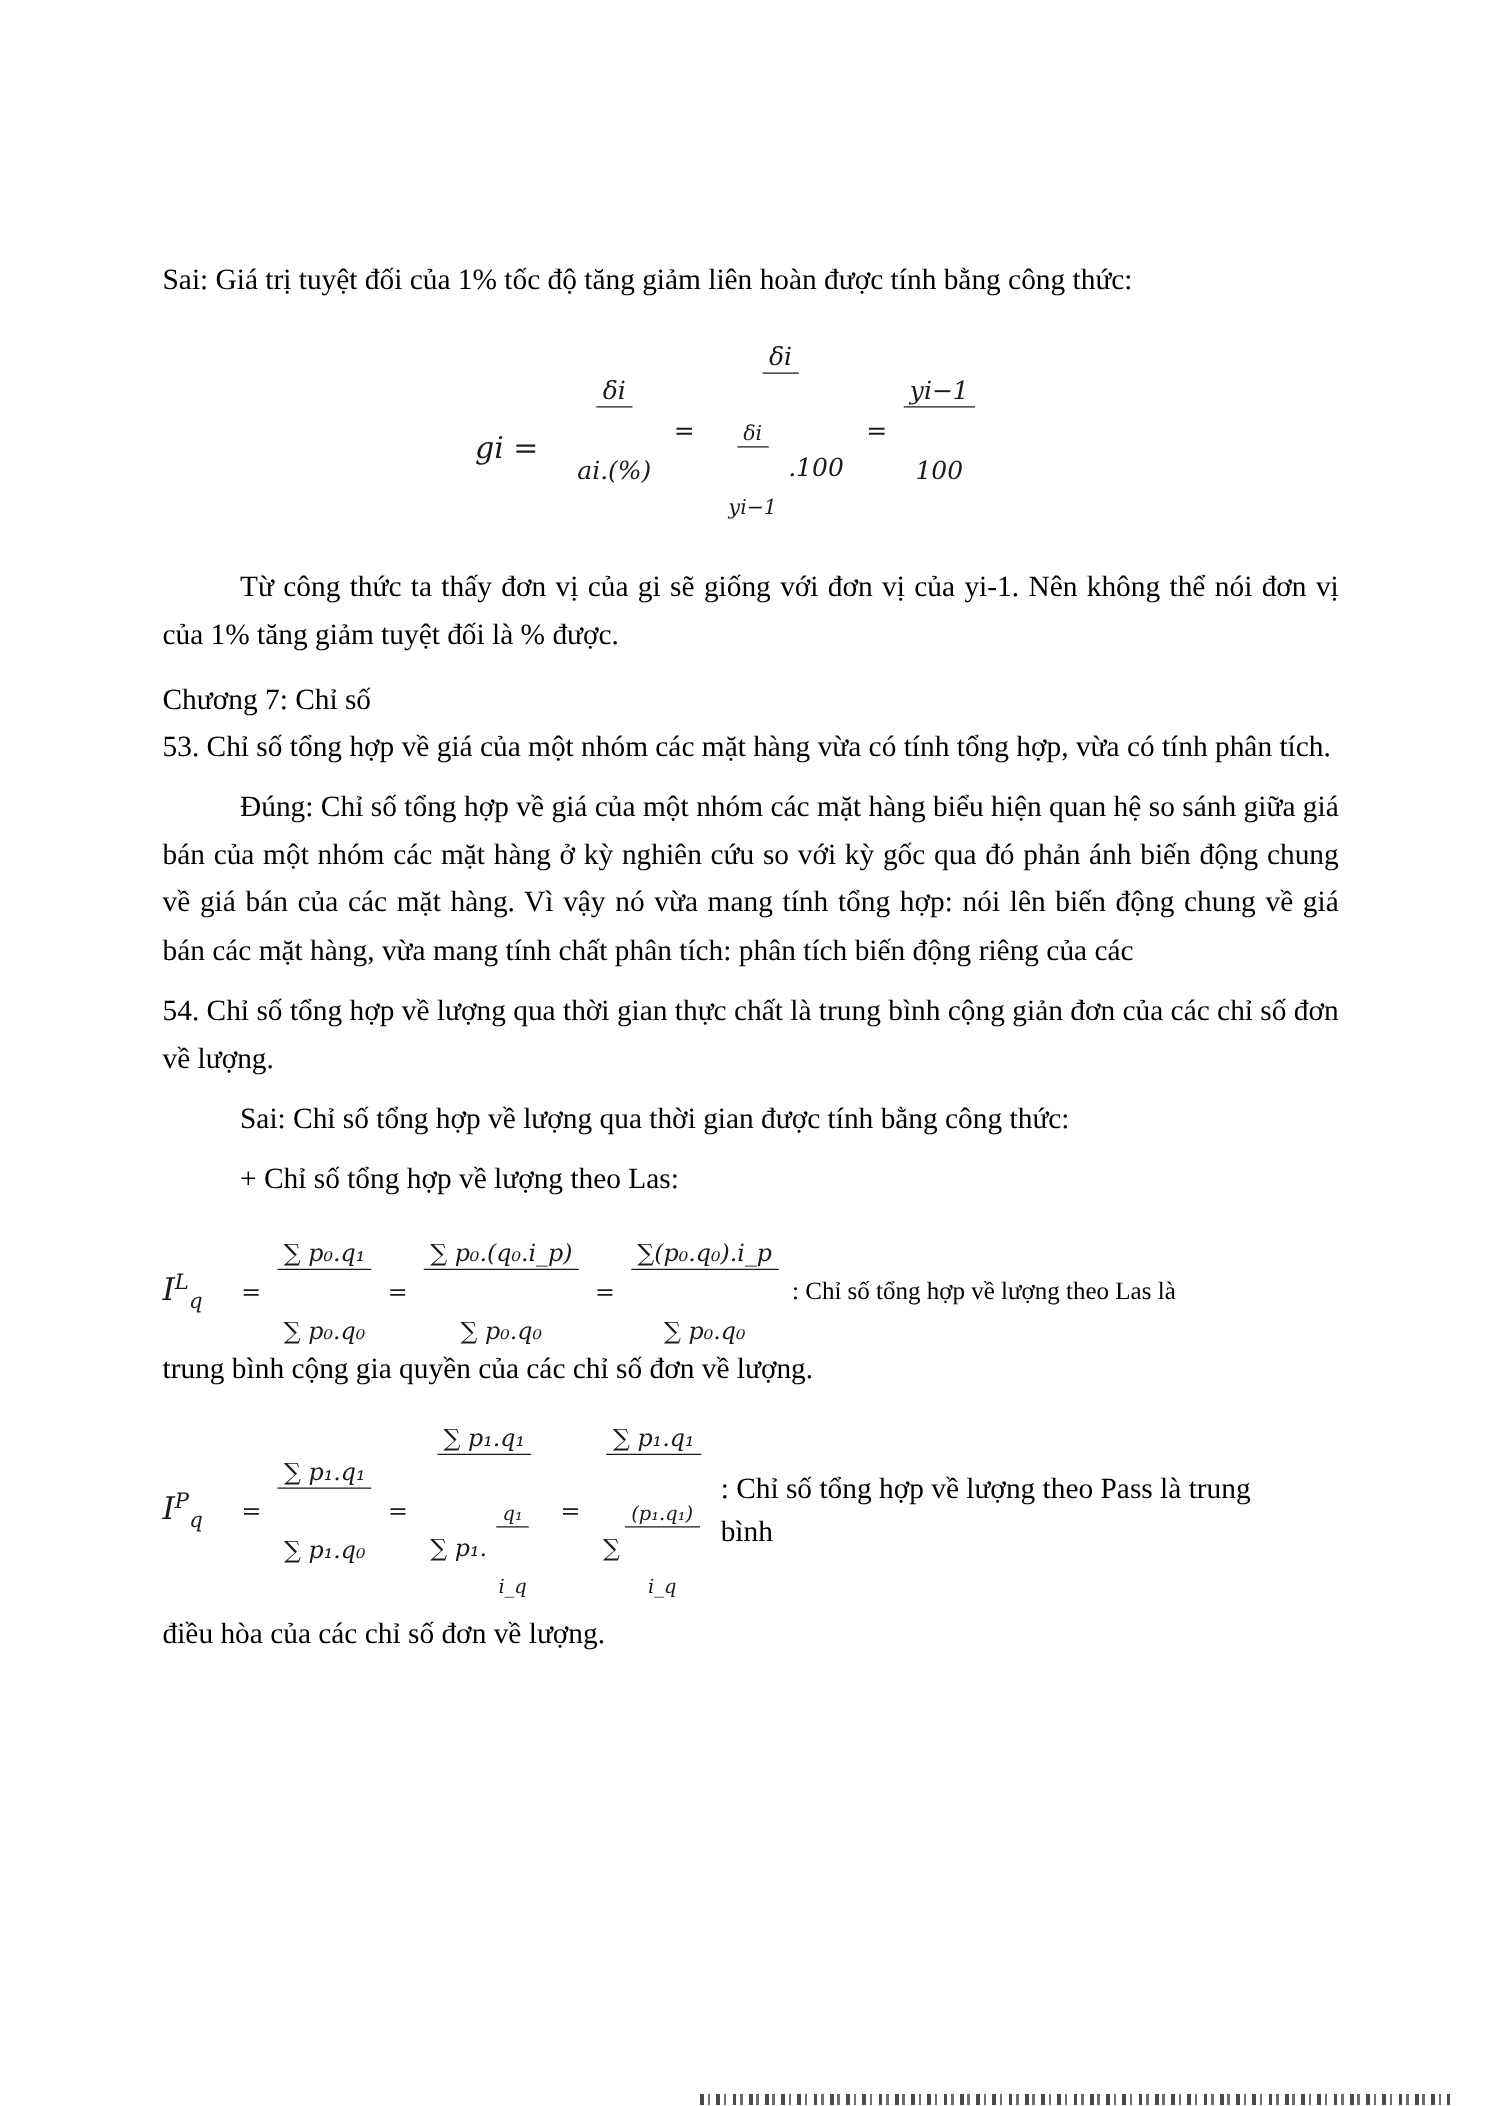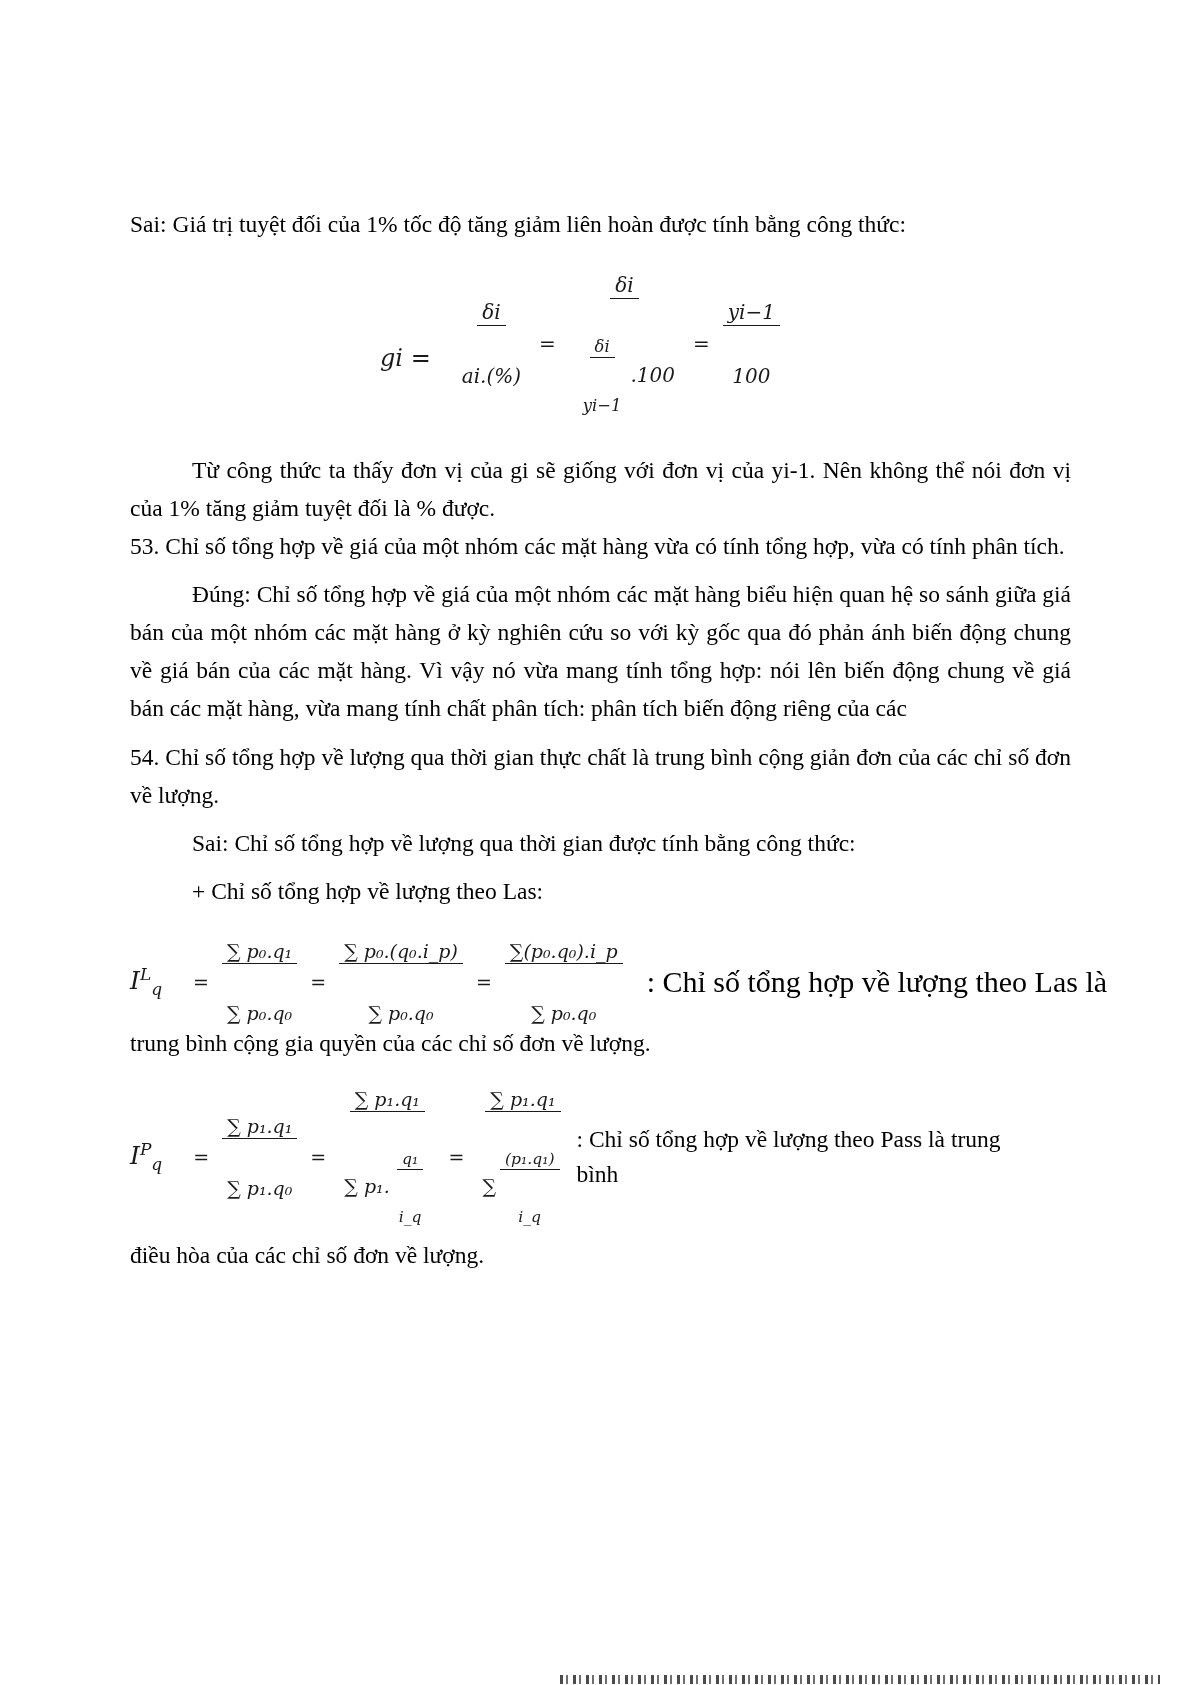--- a/index.html
+++ b/index.html
@@ -88,23 +88,23 @@
 
   
   .formula-las {
     margin-top: 30px;
     font-size: 19px;
     flex-wrap: nowrap;
   }
   .formula-las .tail {
     font-style: normal;
     font-family: "Liberation Serif", serif;
-    font-size: 30px;
+    font-size: 20px;
     color: #000;
-    margin-left: 20px;
+    margin-left: 7px;
     white-space: nowrap;
   }
   
   .formula-pass {
     margin-top: 26px;
     font-size: 19px;
     align-items: center;
   }
   .formula-pass .tail {
     font-style: normal;
@@ -161,20 +161,21 @@
     </span>
     <span class="eq">=</span>
     <span class="frac">
       <span class="num">yi−1</span>
       <span class="den">100</span>
     </span>
   </div>
 
   <p class="para indent gap-lg">Từ công thức ta thấy đơn vị của gi sẽ giống với đơn vị của yi-1. Nên không thể nói đơn vị của 1% tăng giảm tuyệt đối là % được.</p>
 
+  <p class="para gap-sm">Chương 7: Chỉ số</p>
 
   <p class="para">53. Chỉ số tổng hợp về giá của một nhóm các mặt hàng vừa có tính tổng hợp, vừa có tính phân tích.</p>
 
   <p class="para indent gap-md">Đúng: Chỉ số tổng hợp về giá của một nhóm các mặt hàng biểu hiện quan hệ so sánh giữa giá bán của một nhóm các mặt hàng ở kỳ nghiên cứu so với kỳ gốc qua đó phản ánh biến động chung về giá bán của các mặt hàng. Vì vậy nó vừa mang tính tổng hợp: nói lên biến động chung về giá bán các mặt hàng, vừa mang tính chất phân tích: phân tích biến động riêng của các</p>
 
   <p class="para gap-md">54. Chỉ số tổng hợp về lượng qua thời gian thực chất là trung bình cộng giản đơn của các chỉ số đơn về lượng.</p>
 
   <p class="para indent gap-md">Sai: Chỉ số tổng hợp về lượng qua thời gian được tính bằng công thức:</p>
 
   <p class="para indent gap-md">+ Chỉ số tổng hợp về lượng theo Las:</p>

